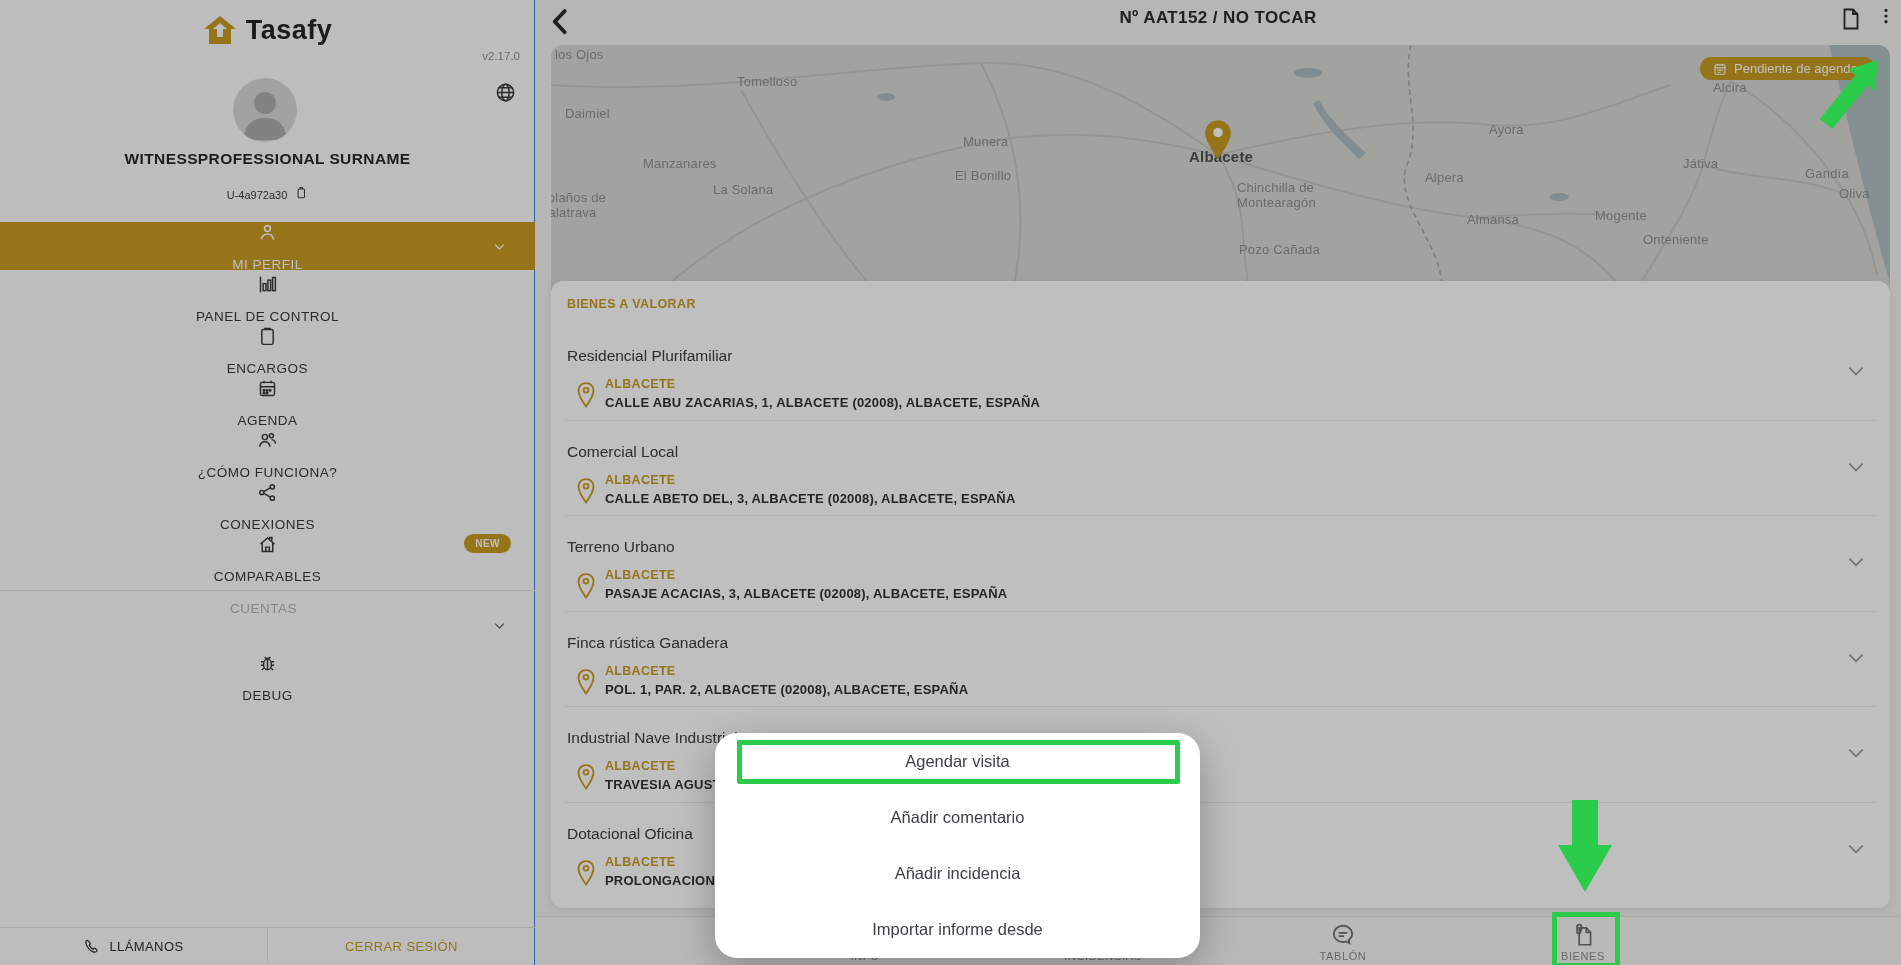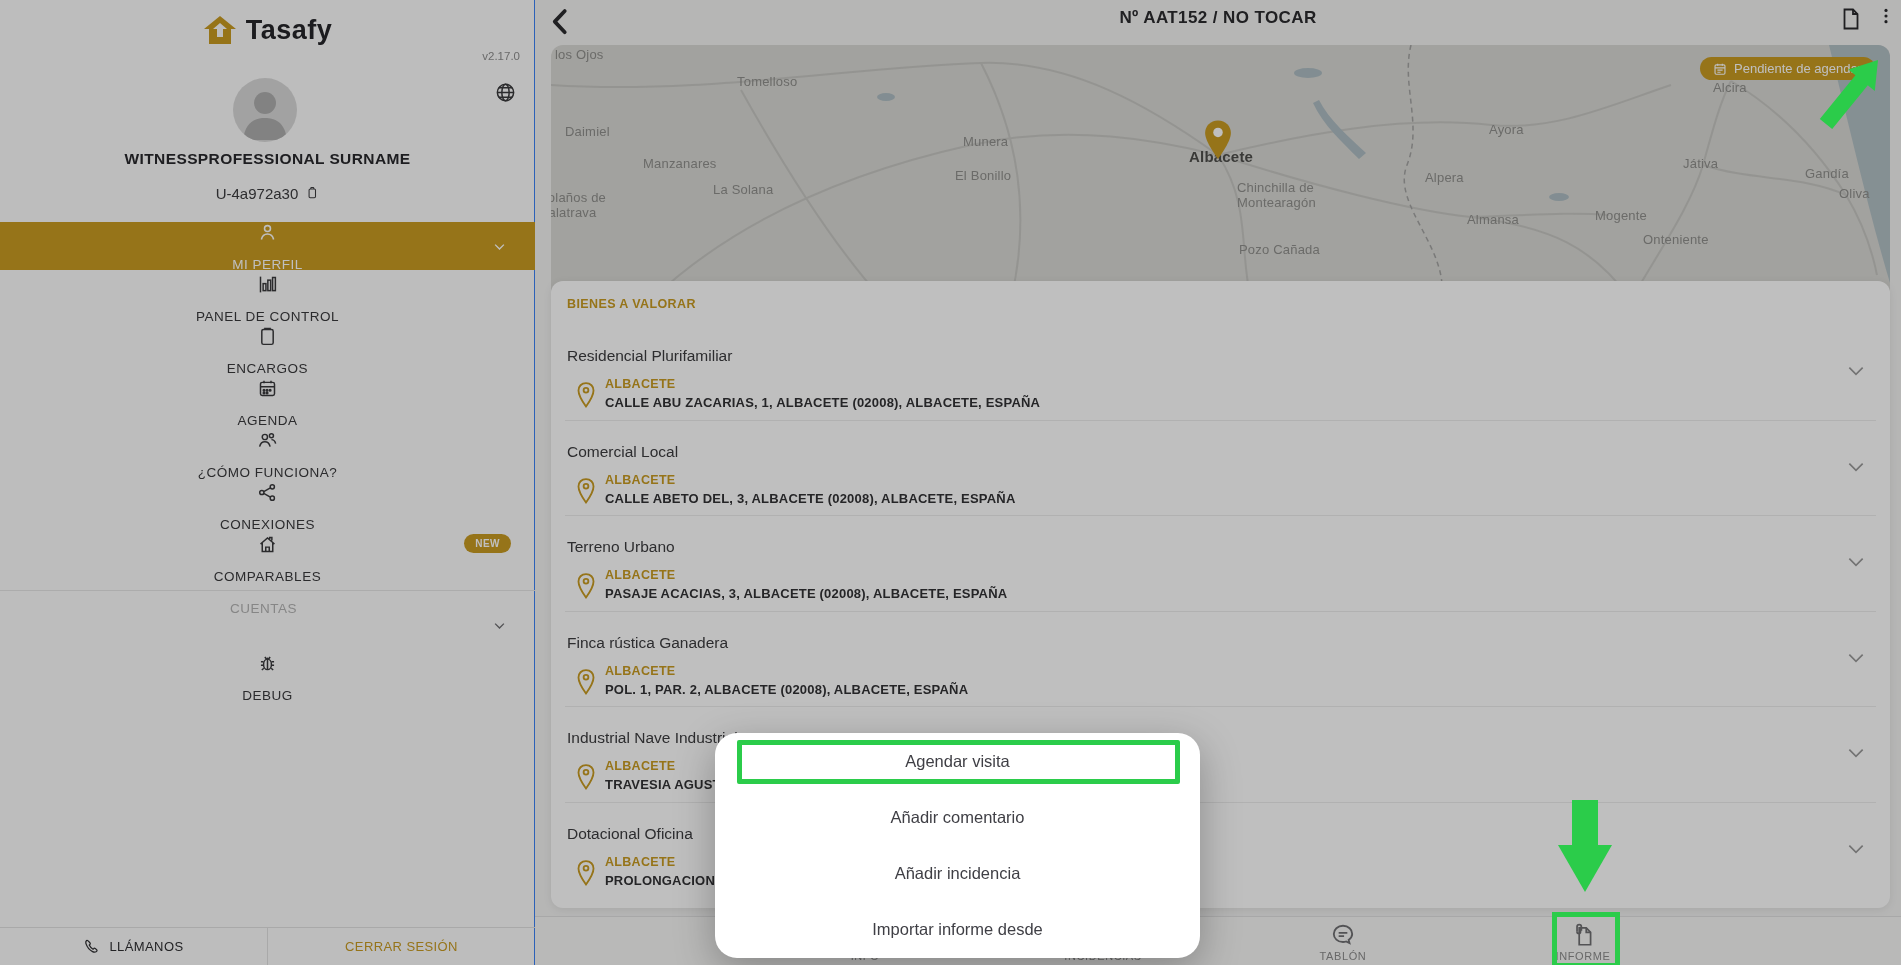--- a/index.html
+++ b/index.html
@@ -14,21 +14,21 @@
               display:flex; align-items:center; justify-content:center; gap:9px; }
   .logo-word { font-size:27px; font-weight:bold; color:#26262a; letter-spacing:.5px; }
   .version { position:absolute; right:14px; top:50px; font-size:11.5px; color:#8d8d8d; }
   .globe { position:absolute; right:18px; top:82px; width:21px; height:21px; color:#3a3a3c; cursor:pointer; }
   .avatar { position:absolute; left:233px; top:78px; width:64px; height:64px; border-radius:50%;
             background:#d9d9d9; overflow:hidden; }
   .avatar svg { position:absolute; left:0; top:0; }
   .u-name { position:absolute; left:0; top:150px; width:535px; text-align:center;
             font-size:15.5px; font-weight:bold; color:#28282c; letter-spacing:.4px; }
   .u-id { position:absolute; left:0; top:185px; width:535px; text-align:center;
-          font-size:15px; color:#3c3c3f; display:flex; align-items:flex-start; justify-content:center; gap:7px; }
+          font-size:11px; color:#3c3c3f; display:flex; align-items:flex-end; justify-content:center; gap:7px; }
   .u-id svg { width:14px; height:16px; }
   .menu { position:absolute; left:0; top:222px; width:535px; }
   .m-item { position:relative; height:48px; display:flex; align-items:center; gap:14px;
             padding:0 22px; font-size:13.5px; letter-spacing:.5px; color:#3a3a3d;
             font-weight:500; cursor:pointer; margin-bottom:4px;flex-direction:column; }
   .m-item svg { width:21px; height:21px; flex:0 0 21px; }
   .m-item.active { background:#c89b22; color:#ffffff; margin-bottom:4px; }
   .m-item .chev-right { position:absolute; right:28px; top:17px; width:15px; height:15px; }
   .m-divider { height:1px; background:#e6e6e6; margin:8px 0 10px 0; }
   .m-section { color:#b3b3b3; font-weight:500; }
@@ -266,21 +266,21 @@
         <g fill="#aebdc3">
           <ellipse cx="757" cy="28" rx="14" ry="5"></ellipse>
           <path d="M768,55 C778,75 798,92 815,108 L808,114 C792,98 772,80 762,58 Z"></path>
           <ellipse cx="1008" cy="152" rx="10" ry="4"></ellipse>
           <ellipse cx="335" cy="52" rx="9" ry="4"></ellipse>
         </g>
       </svg>
 
       <span class="map-label" style="left:4px;top:-12px;width:82px;">Villarrubia de los Ojos</span>
       <span class="map-label" style="left:186px;top:30px;">Tomelloso</span>
-      <span class="map-label" style="left:14px;top:80px;text-align:right;">Daimiel</span>
+      <span class="map-label" style="left:14px;top:62px;text-align:right;">Daimiel</span>
       <span class="map-label" style="left:92px;top:112px;">Manzanares</span>
       <span class="map-label" style="left:162px;top:138px;">La Solana</span>
       <span class="map-label" style="left:-12px;top:146px;width:74px;">Bolaños de Calatrava</span>
       <span class="map-label" style="left:100px;top:236px;">Valdepeñas</span>
       <span class="map-label" style="left:412px;top:90px;">Munera</span>
       <span class="map-label" style="left:404px;top:124px;">El Bonillo</span>
       <span class="map-label big" style="left:638px;top:104px;">Albacete</span>
       <span class="map-label" style="left:686px;top:136px;width:108px;">Chinchilla de Montearagón</span>
       <span class="map-label" style="left:688px;top:198px;">Pozo Cañada</span>
       <span class="map-label" style="left:916px;top:168px;">Almansa</span>
@@ -411,21 +411,21 @@
           </svg>
         <div class="tab-label">TABLÓN</div>
       </div>
       <div class="tab" style="left:1048px;">
         <svg viewBox="0 0 24 24" fill="none" stroke="currentColor" stroke-width="1.6">
             <path d="M8.5 5.5 H15 L19 9.5 V21 H8.5 Z"></path>
             <path d="M15 5.5 V9.5 H19"></path>
             <path d="M6.5 9 V4.5 A2 2 0 0 1 8.5 2.5 A2 2 0 0 1 10.5 4.5 V8"></path>
             <path d="M6.5 9 A1.6 1.6 0 0 0 9.7 9 V5"></path>
           </svg>
-        <div class="tab-label">INFORME</div>
+        <div class="tab-label">BIENES</div>
       </div>
     </div>
   </div>
 
   <div id="dim"></div>
 
   <div id="modal">
     <div class="menu-opt">Agendar visita</div>
     <div class="menu-opt">Añadir comentario</div>
     <div class="menu-opt">Añadir incidencia</div>

